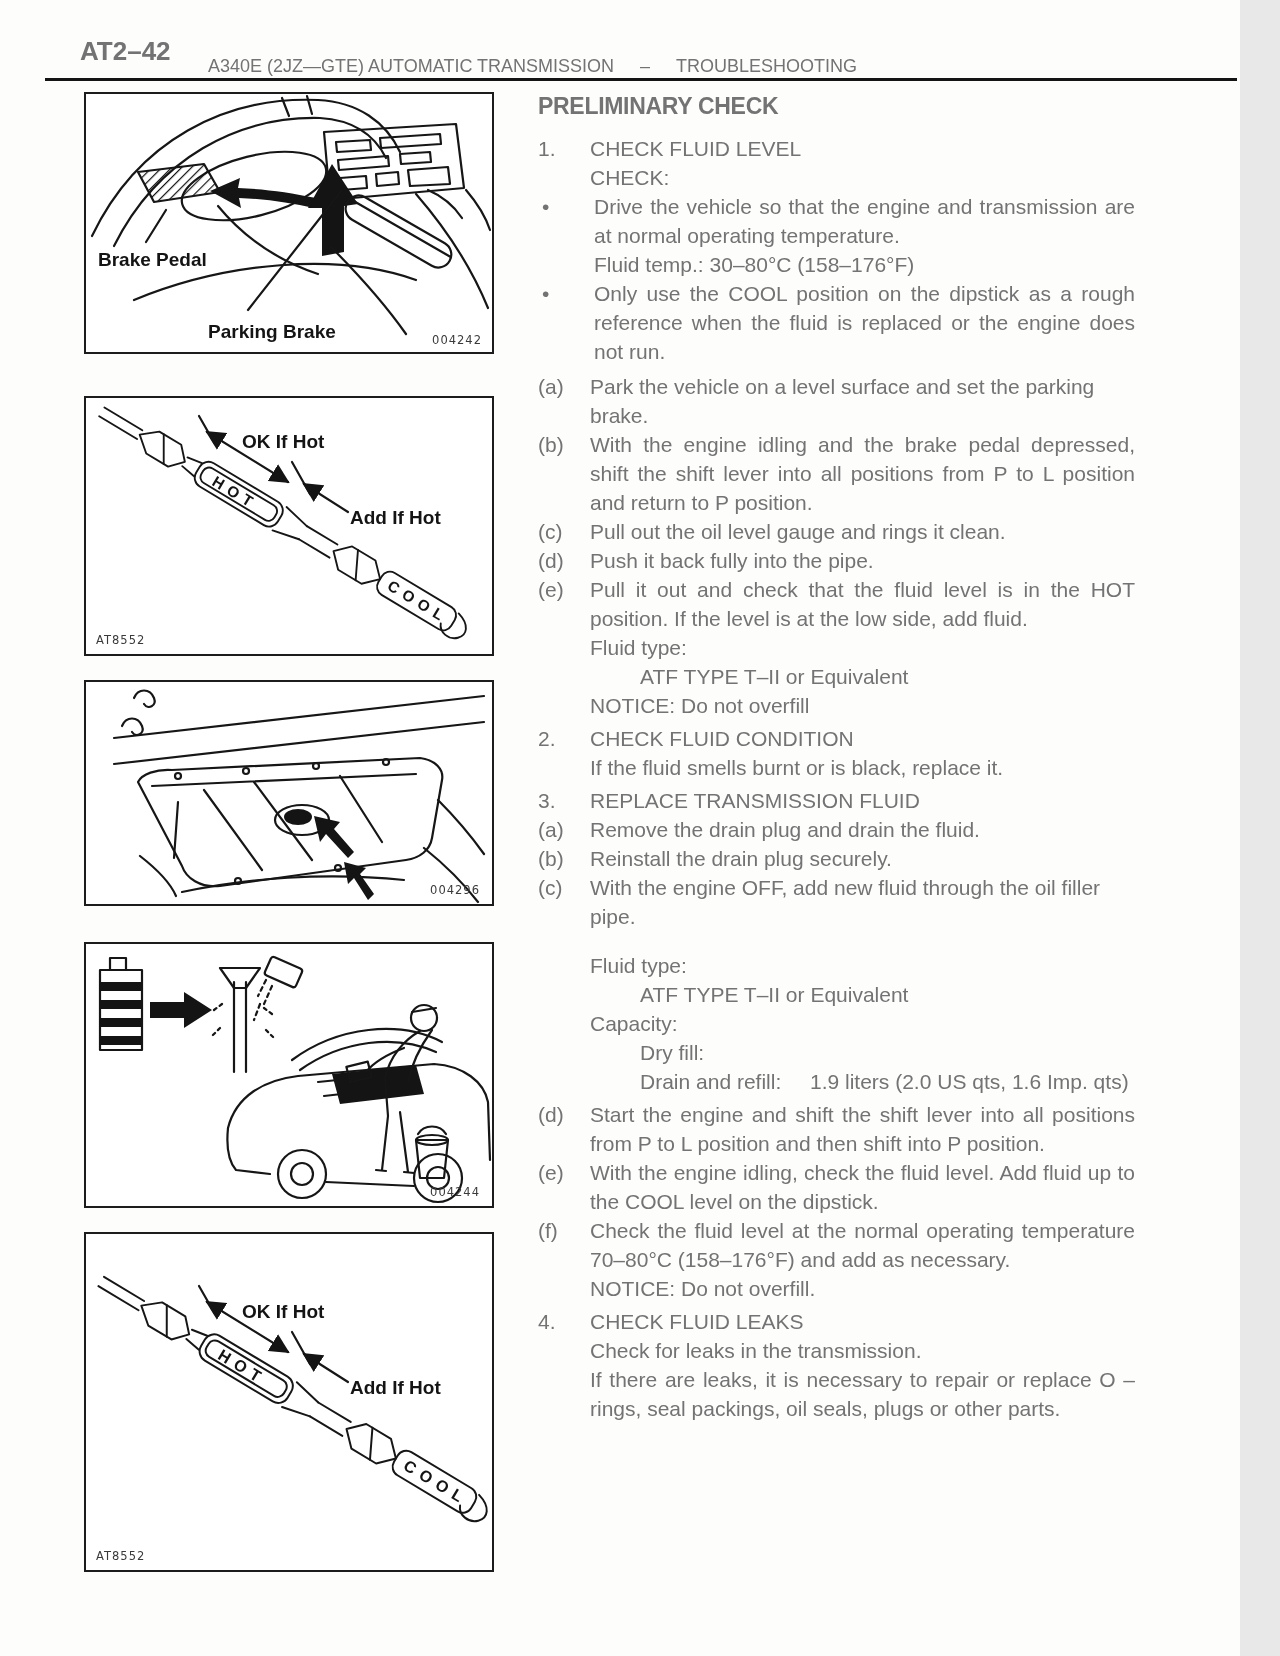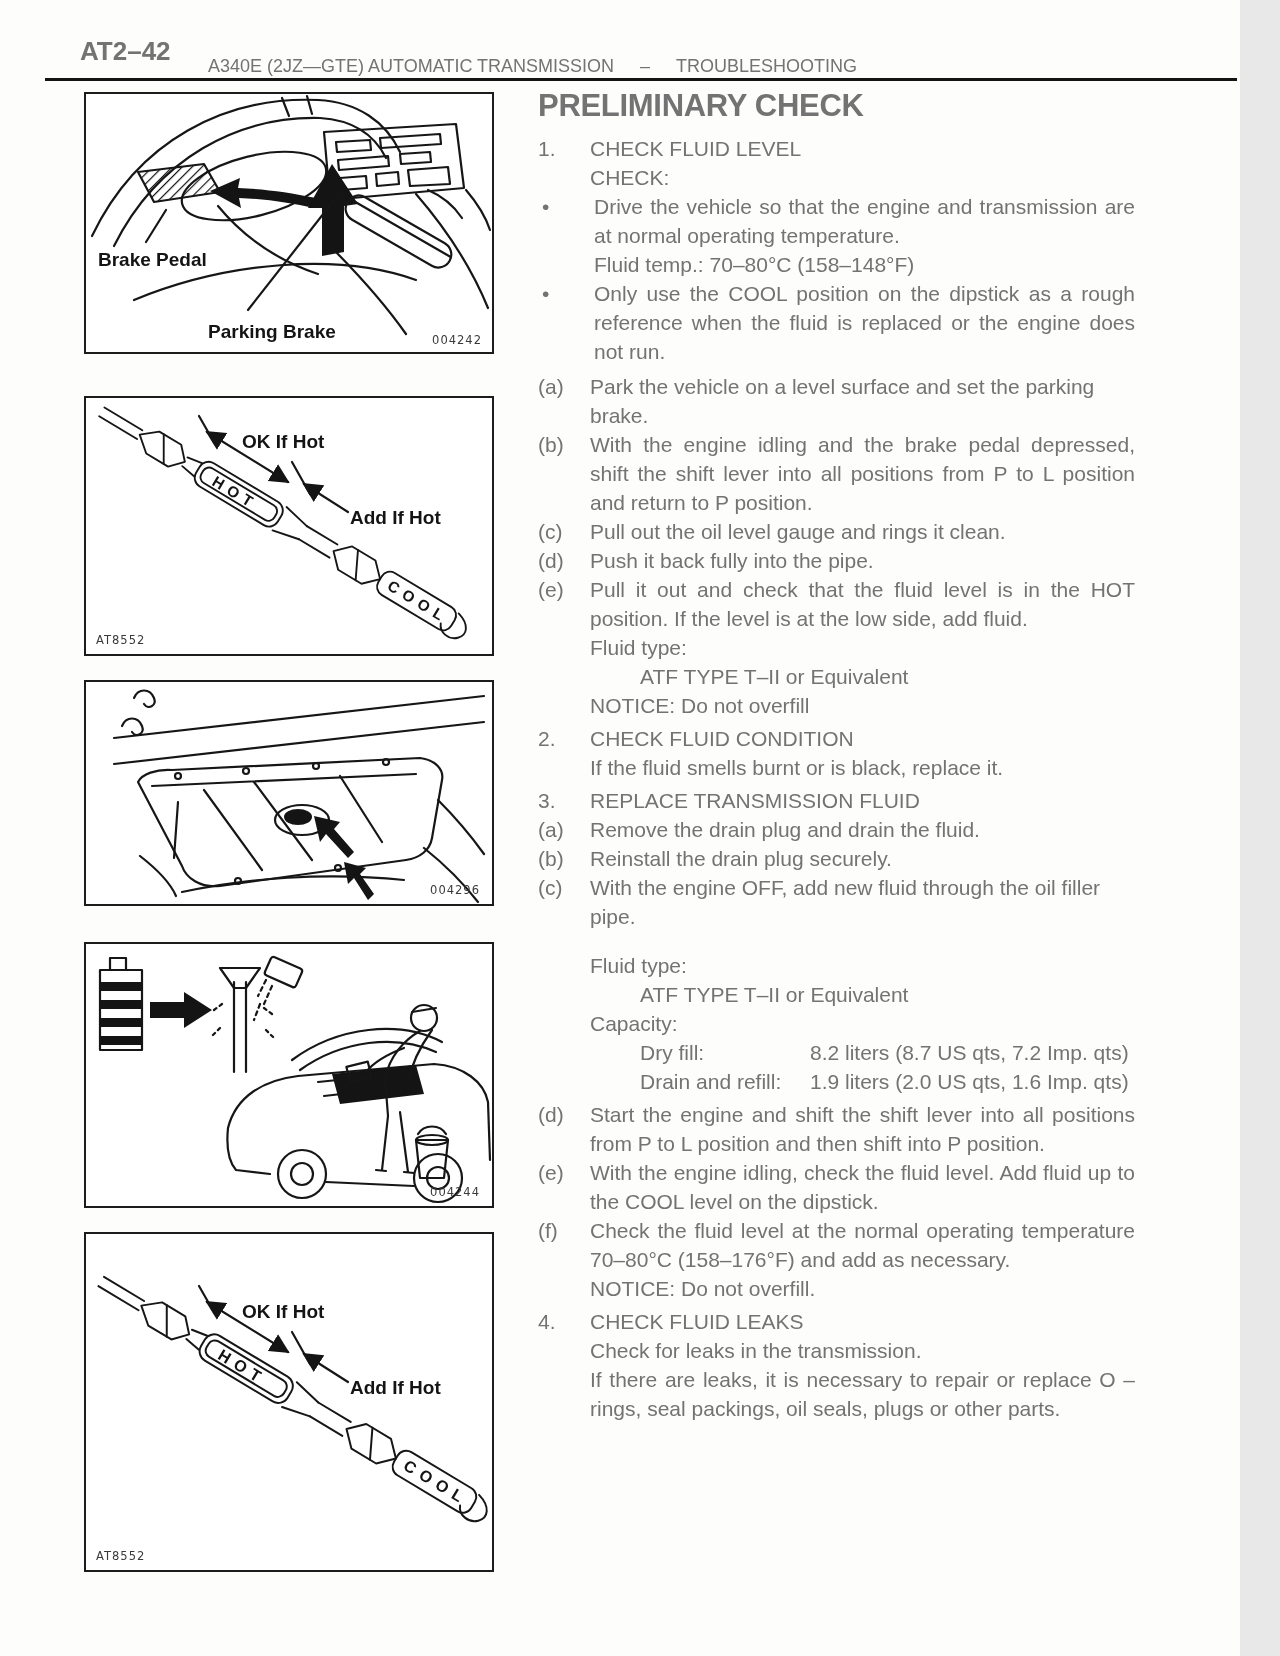--- a/index.html
+++ b/index.html
@@ -21,21 +21,21 @@
   #fig5{top:1232px;height:336px;}
   .ln *{stroke:#161616;stroke-width:2.2;fill:none;stroke-linecap:round;stroke-linejoin:round;}
   .ln .fill{fill:#141414;stroke:none;}
   .ln .hatch{fill:url(#hatch1);}
   .ln text{stroke:none;fill:#141414;}
   .sticklbl{font-family:"Liberation Sans",sans-serif;font-weight:bold;font-size:18px;letter-spacing:7px;fill:#141414;}
   .figlbl{font-family:"Liberation Sans",sans-serif;font-weight:bold;font-size:19px;fill:#141414;}
   .figcode{font-family:"DejaVu Sans",sans-serif;font-size:11.5px;fill:#3a3a3a;letter-spacing:1px;}
   
   .textcol{position:absolute;left:538px;top:88px;width:597px;font-size:21px;line-height:29px;}
-  .title{font-size:31px;line-height:36px;font-weight:bold;margin:0 0 10px 0;letter-spacing:-0.3px;}
+  .title{font-size:23px;line-height:36px;font-weight:bold;margin:0 0 10px 0;letter-spacing:-0.3px;}
   .item{display:flex;}
   .item .lbl{flex:0 0 52px;}
   .item .txt{flex:1;}
   .just{text-align:justify;}
   .ind1{padding-left:52px;}
   .ind2{padding-left:102px;}
   .mt4{margin-top:4px;}
   .mt6{margin-top:6px;}
   .gap20{height:20px;}
   .caprow{display:flex;white-space:nowrap;align-items:center;}
@@ -234,21 +234,21 @@
     <div class="item b">
       <span class="lbl">1.</span>
       <span class="txt">CHECK FLUID LEVEL</span>
     </div>
     <div class="ind1">CHECK:</div>
 
     <div class="bullet">
       <span class="dot">•</span>
       <div class="btxt">
         <div class="just">Drive the vehicle so that the engine and transmission are at normal operating temperature.</div>
-        <div>Fluid temp.: 70–80°C (158–148°F)</div>
+        <div>Fluid temp.: 30–80°C (158–176°F)</div>
       </div>
     </div>
     <div class="bullet">
       <span class="dot">•</span>
       <div class="btxt just">Only use the COOL position on the dipstick as a rough reference when the fluid is replaced or the engine does not run.</div>
     </div>
 
     <div class="item mt6">
       <span class="lbl">(a)</span>
       <div class="txt">Park the vehicle on a level surface and set the parking brake.</div>
@@ -297,21 +297,20 @@
       <div class="txt">With the engine OFF, add new fluid through the oil filler pipe.</div>
     </div>
 
     <div class="gap20"></div>
 
     <div class="ind1 b">Fluid type:</div>
     <div class="ind2 b">ATF TYPE T–II or Equivalent</div>
     <div class="ind1 b">Capacity:</div>
     <div class="ind2 b caprow">
       <span class="caplbl">Dry fill:</span>
-      <span>8.2 liters (8.7 US qts, 7.2 Imp. qts)</span>
     </div>
     <div class="ind2 b caprow">
       <span class="caplbl">Drain and refill:</span>
       <span>1.9 liters (2.0 US qts, 1.6 Imp. qts)</span>
     </div>
 
     <div class="item mt4">
       <span class="lbl">(d)</span>
       <div class="txt just">Start the engine and shift the shift lever into all positions from P to L position and then shift into P position.</div>
     </div>

